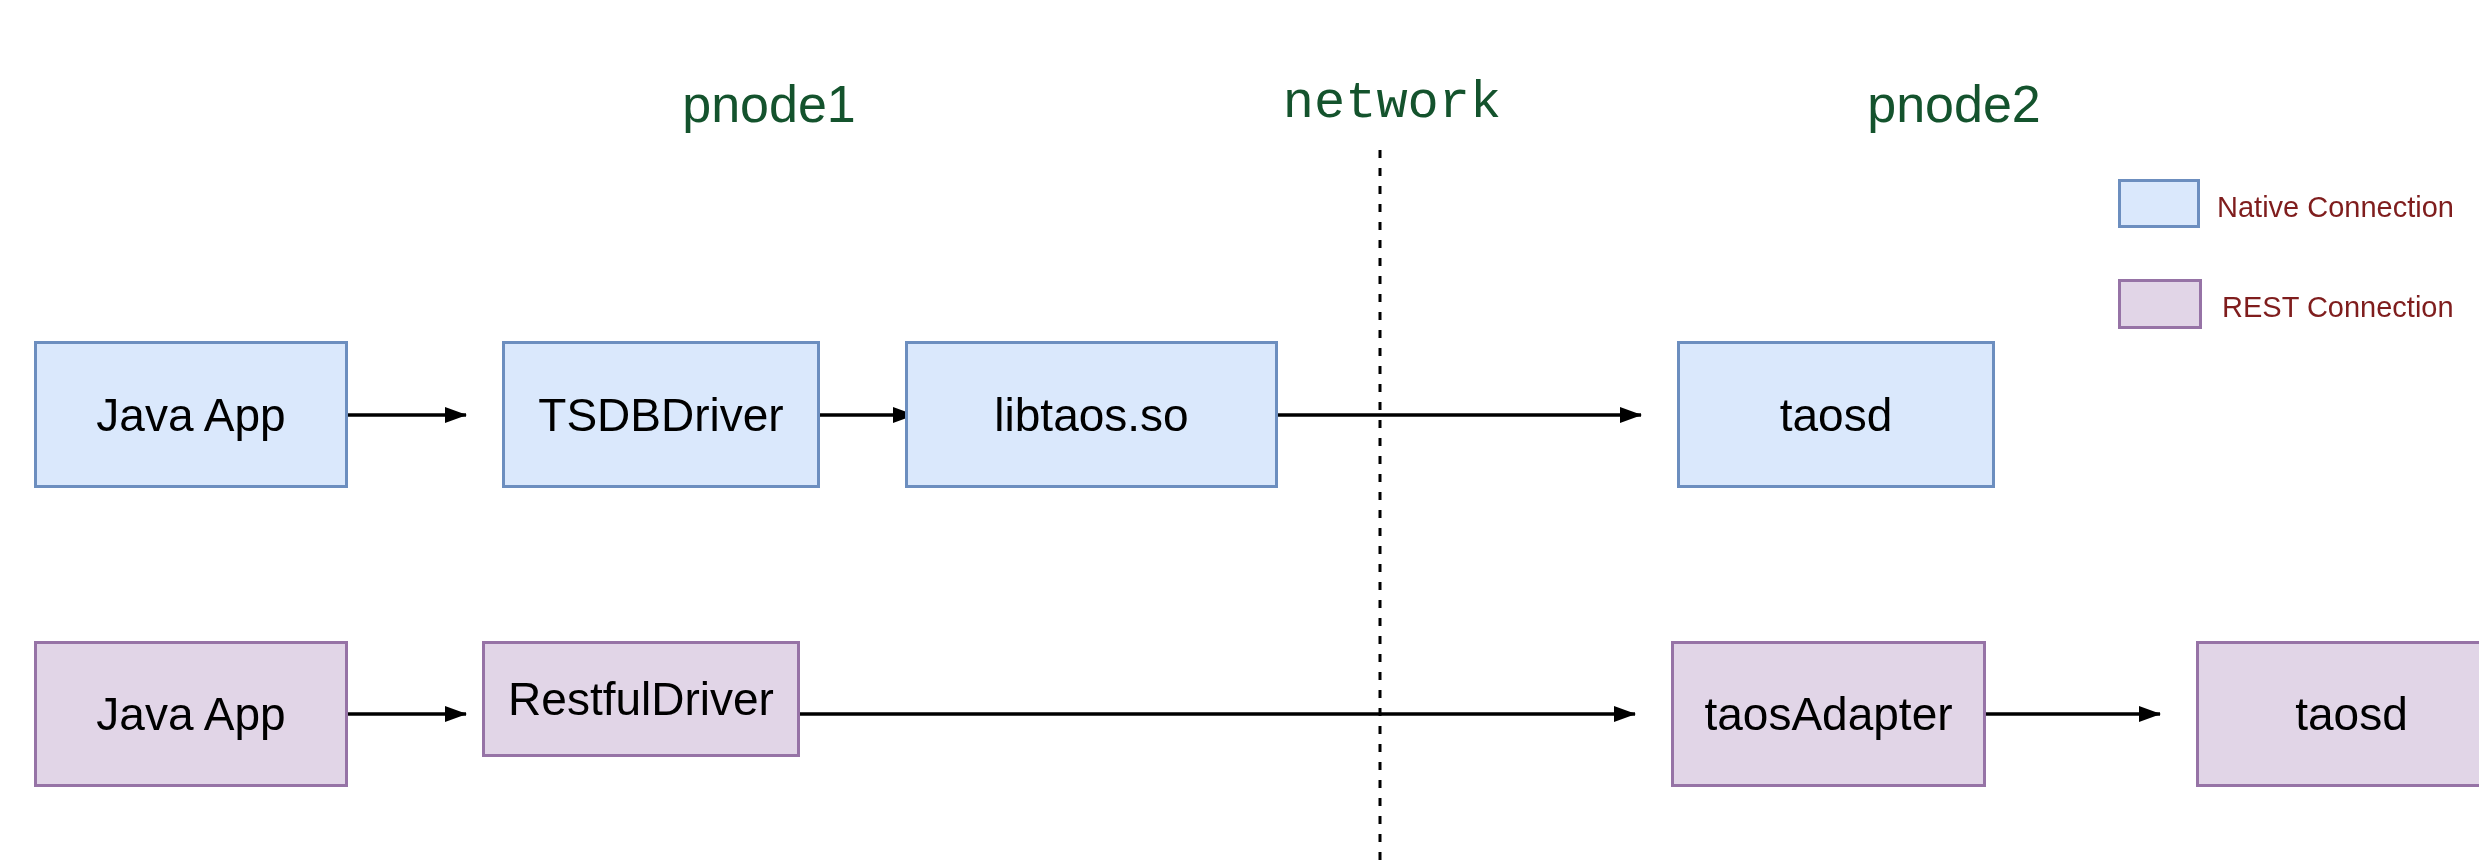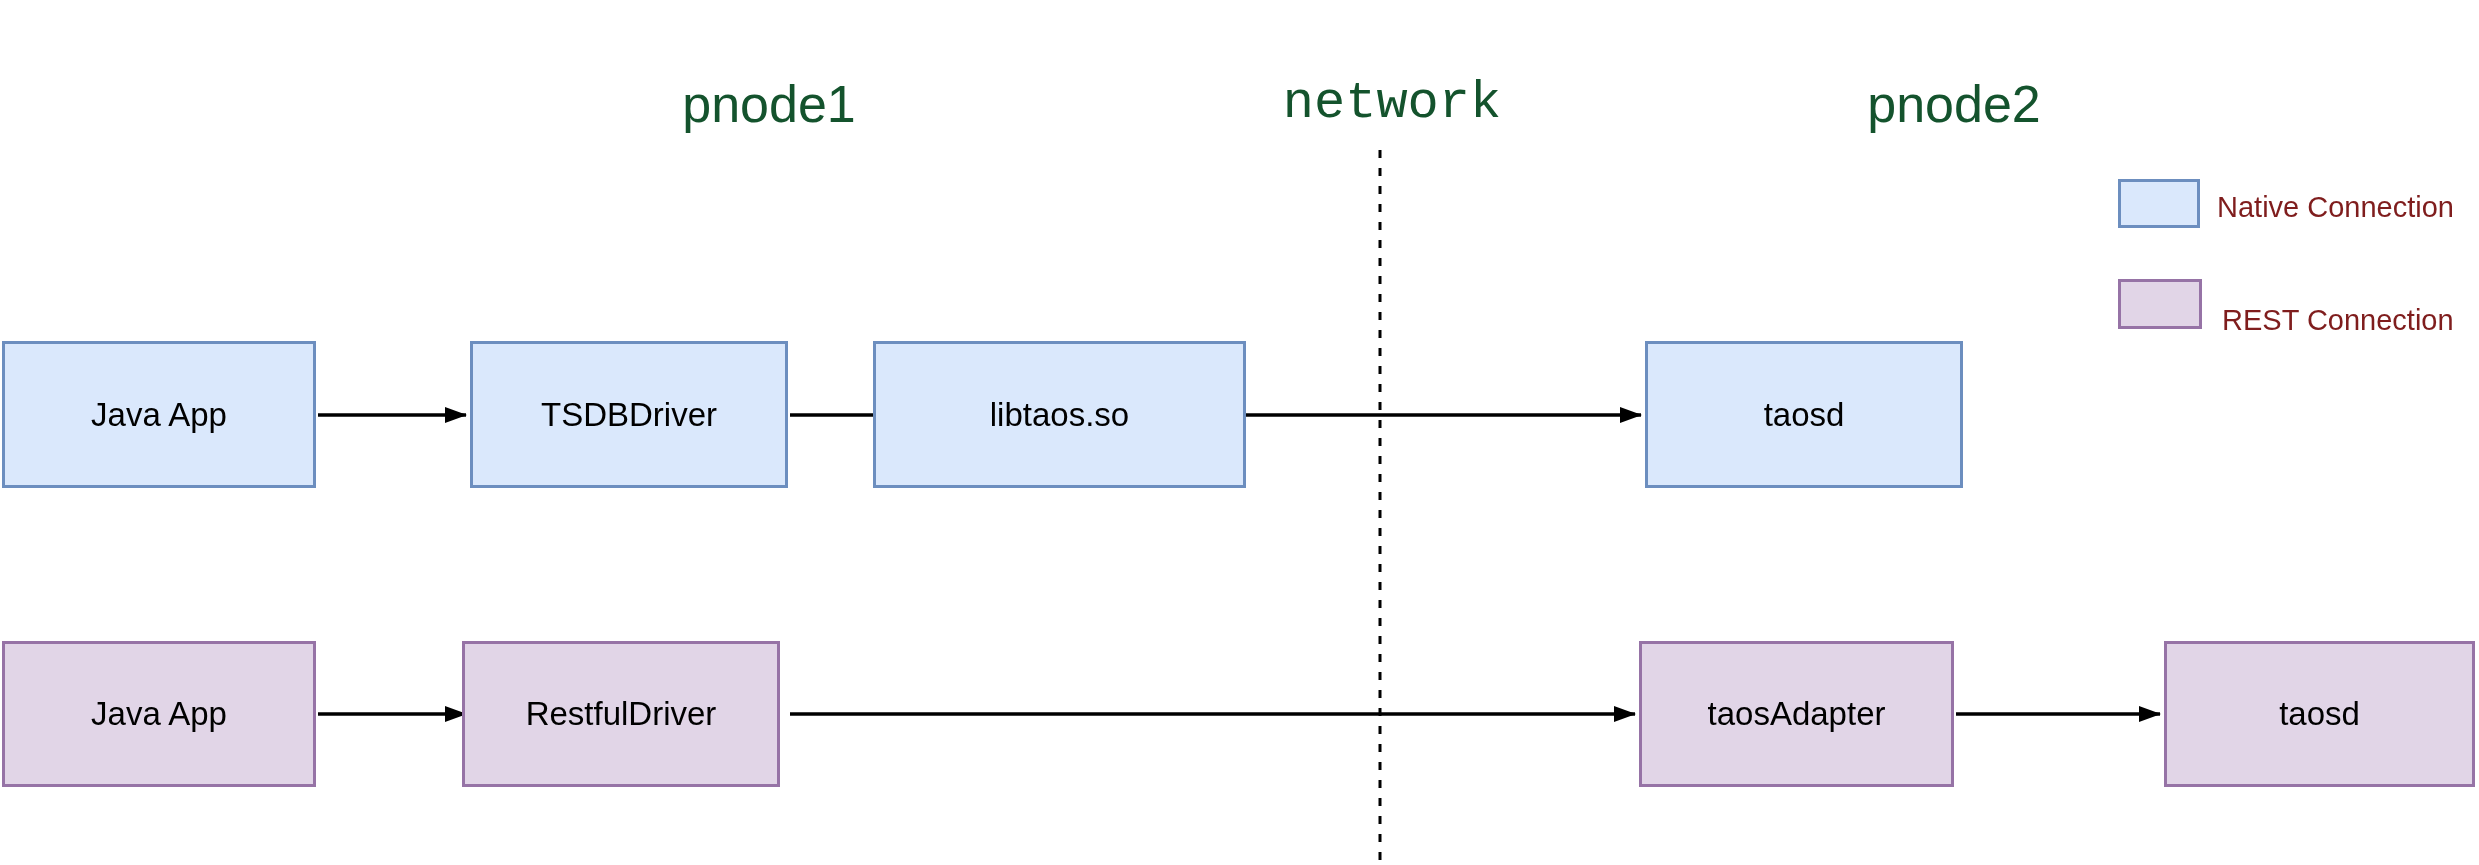--- a/index.html
+++ b/index.html
@@ -29,23 +29,24 @@
     line-height: 56px;
     color: #14532d;
     white-space: nowrap;
   }
   .node {
     position: absolute;
     box-sizing: border-box;
     display: flex;
     align-items: center;
     justify-content: center;
-    font-size: 33px;
+    font-size: 46px;
     color: #000000;
     white-space: nowrap;
+    margin-left: 32px;
   }
   .node.native {
     background: #dae8fc;
     border: 3px solid #6c8ebf;
   }
   .node.rest {
     background: #e1d5e7;
     border: 3px solid #9673a6;
   }
   .legend-swatch {
@@ -104,30 +105,30 @@
   <div class="node native" style="left:873px; top:341px; width:373px; height:147px;">
     <span>libtaos.so</span>
   </div>
   <div class="node native" style="left:1645px; top:341px; width:318px; height:147px;">
     <span>taosd</span>
   </div>
 
   <div class="node rest" style="left:2px; top:641px; width:314px; height:146px;">
     <span>Java App</span>
   </div>
-  <div class="node rest" style="left:462px; top:641px; width:318px; height:146px;">
+  <div class="node rest" style="left:450px; top:641px; width:318px; height:116px;">
     <span>RestfulDriver</span>
   </div>
   <div class="node rest" style="left:1639px; top:641px; width:315px; height:146px;">
     <span>taosAdapter</span>
   </div>
   <div class="node rest" style="left:2164px; top:641px; width:311px; height:146px;">
     <span>taosd</span>
   </div>
 
   <div>
     <span class="legend-swatch native" style="left:2118px; top:179px; width:82px; height:49px;"></span>
     <span class="legend-label" style="left:2217px; top:190px;">Native Connection</span>
     <span class="legend-swatch rest" style="left:2118px; top:279px; width:84px; height:50px;"></span>
-    <span class="legend-label" style="left:2222px; top:290px;margin-top:13px;">REST Connection</span>
+    <span class="legend-label" style="left:2222px; top:290px;">REST Connection</span>
   </div>
 
 </div>
 
 </body></html>

